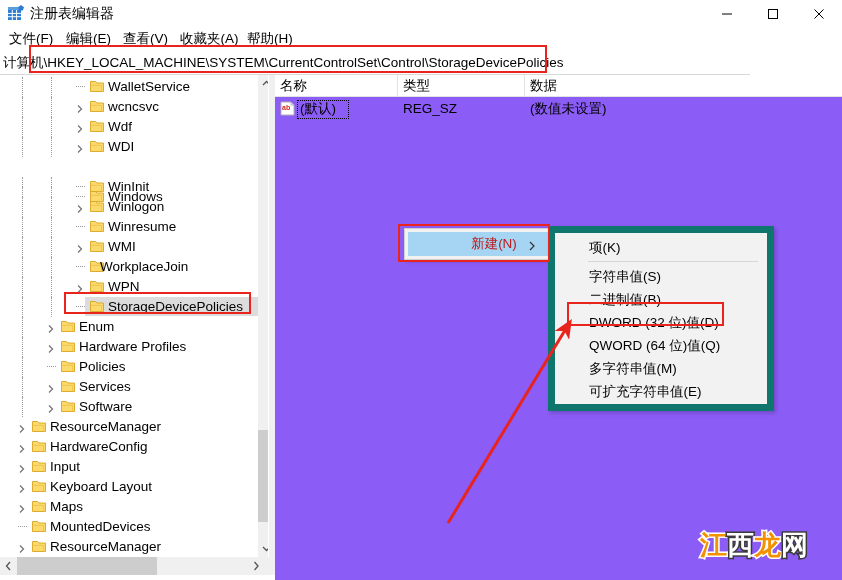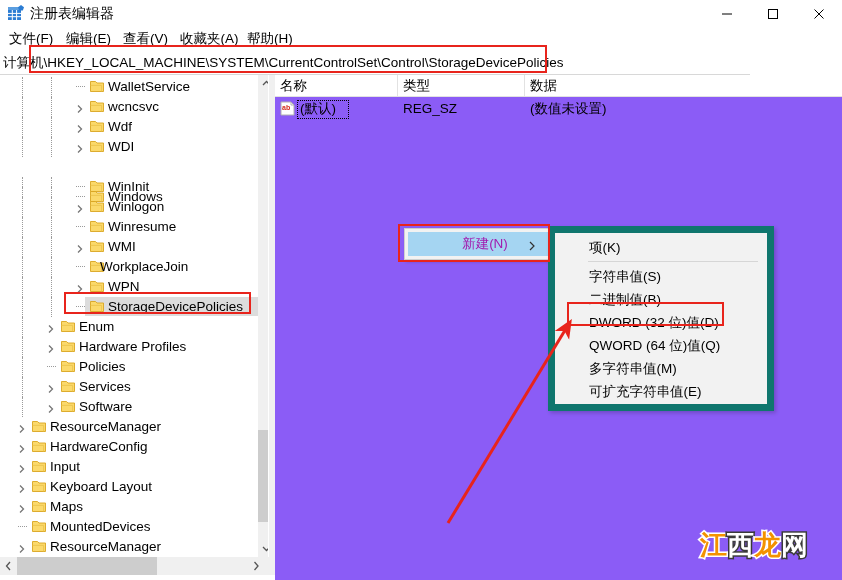--- a/index.html
+++ b/index.html
@@ -51,21 +51,21 @@
   .colh{position:absolute;top:0;height:21px;line-height:21px;font-size:13.5px;padding-left:5px;box-sizing:border-box;border-right:1px solid #e2e2e2;cursor:default;}
   .vrow{position:absolute;height:20px;white-space:nowrap;}
   .vrow .vc{position:absolute;top:0;height:20px;line-height:20px;font-size:13.5px;}
   #val-name-box{position:absolute;border:1px dotted #000;height:17px;}
   
   .annot{position:absolute;border:2px solid #e8241c;box-sizing:border-box;pointer-events:none;}
   #arrow-svg{position:absolute;left:0;top:0;width:842px;height:580px;pointer-events:none;}
   
   #ctx1{position:absolute;left:404px;top:228px;width:146px;height:30px;background:#f2f2f2;border:1px solid #cfcfcf;box-shadow:2px 2px 3px rgba(0,0,0,.18);}
   #ctx1-item{position:absolute;left:3px;top:3px;width:140px;height:24px;background:#a5d5f2;}
-  #ctx1-label{position:absolute;left:7px;top:0;width:140px;height:24px;line-height:24px;text-align:center;font-size:13.5px;color:#a21caf;}
+  #ctx1-label{position:absolute;left:16px;top:0;width:140px;height:24px;line-height:24px;text-align:center;font-size:13.5px;color:#b91c1c;}
   #ctx1-chev{position:absolute;left:120px;top:7px;width:9px;height:10px;}
   #ctx2{position:absolute;left:548px;top:226px;width:212px;height:171px;background:#f2f2f2;border:7px solid #0f766e;box-shadow:2px 2px 4px rgba(0,0,0,.2);}
   .ctx2-item{position:absolute;left:1px;width:210px;height:22px;line-height:22px;font-size:13.5px;padding-left:33px;box-sizing:border-box;color:#000;cursor:default;}
   #ctx2-sep{position:absolute;left:33px;top:28px;width:170px;height:1px;background:#d6d6d6;}
   
   #watermark{position:absolute;left:700px;top:528px;font-size:27px;font-weight:bold;line-height:34px;color:#f39200;
     -webkit-text-stroke:3px #ffffff;paint-order:stroke fill;letter-spacing:0px;white-space:nowrap;}
   #watermark span.w{color:#ffffff;-webkit-text-stroke:3px #3a3a3a;}
 </style>
 </head>

